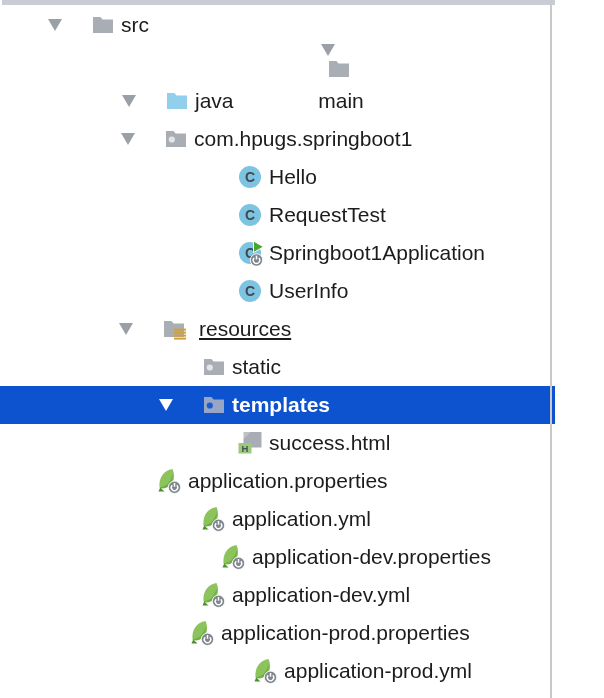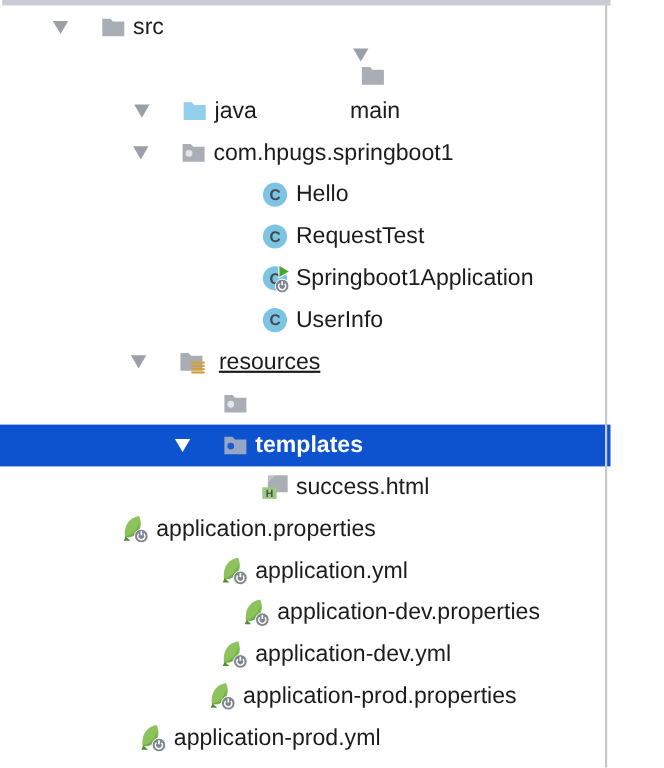--- a/index.html
+++ b/index.html
@@ -138,20 +138,21 @@
         <span class="label">resources</span>
       </div>
       <div class="row" style="padding-left: 158px;">
         <span class="arrow-slot"></span>
         <span class="icon">
           <svg width="26" height="26" viewBox="0 0 26 26">
             <path d="M3 5h7.4l2.2 2.5H23V21H3Z" fill="#a9aeb5"></path>
             <circle cx="8.8" cy="13.5" r="3.1" fill="#e2e5e9"></circle>
           </svg>
         </span>
+        <span class="label">static</span>
       </div>
       <div class="row selected" style="padding-left: 158px;">
         <span class="arrow-slot">
           <span class="tri"></span>
         </span>
         <span class="icon">
           <svg width="26" height="26" viewBox="0 0 26 26">
             <path d="M3 5h7.4l2.2 2.5H23V21H3Z" fill="#97a6c4"></path>
             <circle cx="8.8" cy="13.5" r="3.1" fill="#1d5ad1"></circle>
           </svg>
@@ -163,21 +164,21 @@
         <span class="icon">
           <svg width="26" height="26" viewBox="0 0 26 26">
             <polygon points="5.5,2 12,2 5.5,8.5" fill="#bcc1c7"></polygon>
             <path d="M12 2H23.5V17.5H5.5V8.5Z" fill="#a9aeb5"></path>
             <rect x="0.5" y="13" width="13" height="10.5" fill="#9cca7c"></rect>
             <text x="7" y="21.6" font-size="9.5" font-weight="bold" fill="#474f57" text-anchor="middle" font-family="Liberation Sans, sans-serif">H</text>
           </svg>
         </span>
         <span class="label">success.html</span>
       </div>
-      <div class="row" style="padding-left: 68px;">
+      <div class="row" style="padding-left: 114px;">
         <span class="arrow-slot"></span>
         <span class="icon">
           <svg width="26" height="26" viewBox="0 0 26 26">
             <path d="M15.5 1C7 2.5 1.5 9 2.5 19.5 3.5 20.3 6 20.6 8.3 20 15.5 18 19.5 10 15.5 1Z" fill="#8cc35c"></path>
             <path d="M2.5 19.5C9 19 13.6 14 15.6 6.5 16.6 12.5 13 18.5 8 20 6 20.6 3.5 20.3 2.5 19.5Z" fill="#6fae42"></path>
             <polygon points="1.5,23.5 7.5,23.5 3.2,19.5" fill="#4f8f2c"></polygon>
             <circle cx="17.5" cy="19.3" r="6.2" fill="#7f868e" stroke="#ffffff" stroke-width="0.9"></circle>
             <line x1="17.5" y1="15" x2="17.5" y2="18.7" stroke="#ffffff" stroke-width="1.5"></line>
             <path d="M15.2 17.2 A3.2 3.2 0 1 0 19.8 17.2" fill="none" stroke="#ffffff" stroke-width="1.4"></path>
           </svg>
@@ -233,21 +234,21 @@
             <path d="M15.5 1C7 2.5 1.5 9 2.5 19.5 3.5 20.3 6 20.6 8.3 20 15.5 18 19.5 10 15.5 1Z" fill="#8cc35c"></path>
             <path d="M2.5 19.5C9 19 13.6 14 15.6 6.5 16.6 12.5 13 18.5 8 20 6 20.6 3.5 20.3 2.5 19.5Z" fill="#6fae42"></path>
             <polygon points="1.5,23.5 7.5,23.5 3.2,19.5" fill="#4f8f2c"></polygon>
             <circle cx="17.5" cy="19.3" r="6.2" fill="#7f868e" stroke="#ffffff" stroke-width="0.9"></circle>
             <line x1="17.5" y1="15" x2="17.5" y2="18.7" stroke="#ffffff" stroke-width="1.5"></line>
             <path d="M15.2 17.2 A3.2 3.2 0 1 0 19.8 17.2" fill="none" stroke="#ffffff" stroke-width="1.4"></path>
           </svg>
         </span>
         <span class="label">application-prod.properties</span>
       </div>
-      <div class="row" style="padding-left: 84px;">
+      <div class="row" style="padding-left: 84px; justify-content: center;">
         <span class="arrow-slot"></span>
         <span class="icon">
           <svg width="26" height="26" viewBox="0 0 26 26">
             <path d="M15.5 1C7 2.5 1.5 9 2.5 19.5 3.5 20.3 6 20.6 8.3 20 15.5 18 19.5 10 15.5 1Z" fill="#8cc35c"></path>
             <path d="M2.5 19.5C9 19 13.6 14 15.6 6.5 16.6 12.5 13 18.5 8 20 6 20.6 3.5 20.3 2.5 19.5Z" fill="#6fae42"></path>
             <polygon points="1.5,23.5 7.5,23.5 3.2,19.5" fill="#4f8f2c"></polygon>
             <circle cx="17.5" cy="19.3" r="6.2" fill="#7f868e" stroke="#ffffff" stroke-width="0.9"></circle>
             <line x1="17.5" y1="15" x2="17.5" y2="18.7" stroke="#ffffff" stroke-width="1.5"></line>
             <path d="M15.2 17.2 A3.2 3.2 0 1 0 19.8 17.2" fill="none" stroke="#ffffff" stroke-width="1.4"></path>
           </svg>

